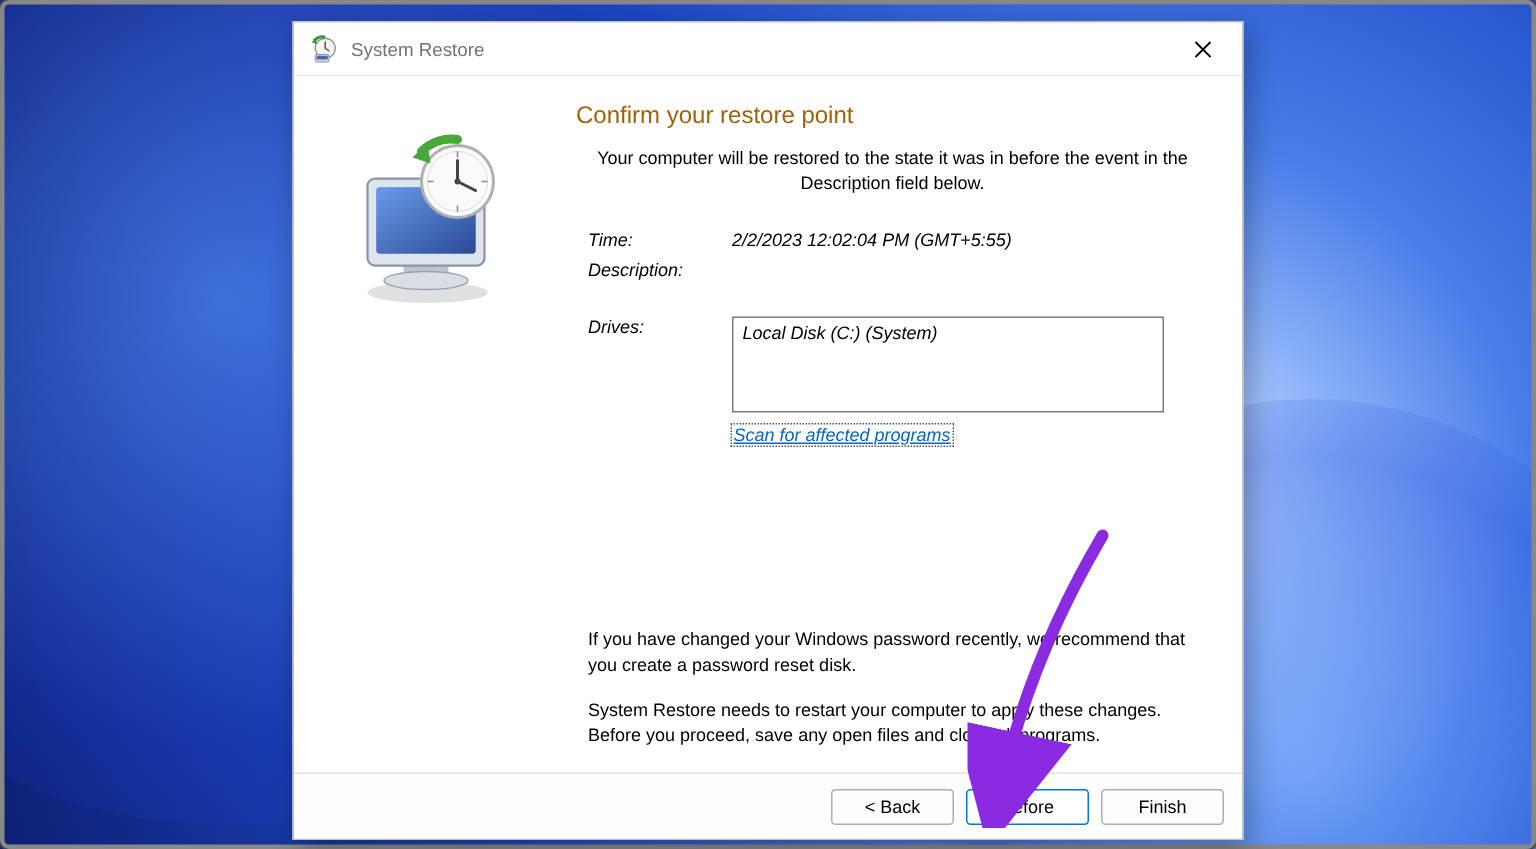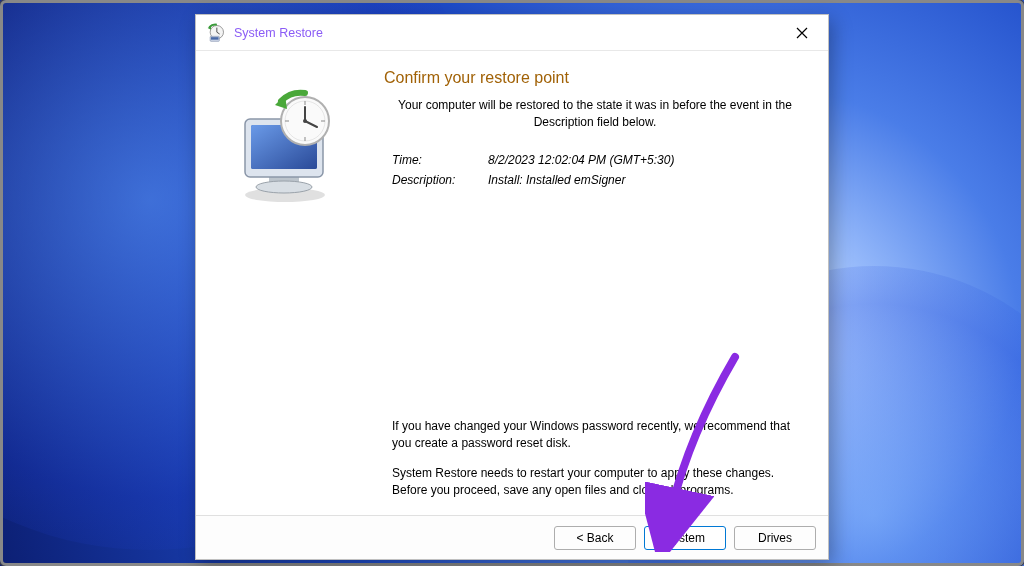--- a/index.html
+++ b/index.html
@@ -44,21 +44,21 @@
       display: flex; flex-direction: column;
       color: #000;
     }
     .titlebar {
       height: 36px; display: flex; align-items: center;
       padding: 0 4px 0 10px;
       border-bottom: 1px solid #e8e8e8;
       flex-shrink: 0;
     }
     .titlebar .icon { width: 20px; height: 20px; margin-right: 8px; }
-    .titlebar .title { flex: 1; font-size: 12.5px; color: #8b5cf6; }
+    .titlebar .title { flex: 1; font-size: 12.5px; color: #737373; }
     .titlebar .close {
       width: 44px; height: 30px; display: flex; align-items: center; justify-content: center;
       cursor: default;
     }
 
     .body {
       flex: 1; display: flex; padding: 0; background: #fff; overflow: hidden;
     }
     .left-pane {
       width: 172px; flex-shrink: 0;
@@ -161,39 +161,47 @@
         <polygon points="48,18 58,8 60,22" fill="#4aa83a"></polygon>
       </svg>
     </div>
 
     <div class="main-pane">
       <div class="heading">Confirm your restore point</div>
       <p class="intro">Your computer will be restored to the state it was in before the event in the Description field below.</p>
 
       <div class="row">
         <span class="lbl">Time:</span>
-        <span class="val">8/2/2023 12:02:04 PM (GMT+5:30)</span>
+        <span class="val">2/2/2023 12:02:04 PM (GMT+5:55)</span>
       </div>
       <div class="row">
         <span class="lbl">Description:</span>
-        <span class="val">Install: Installed emSigner</span>
       </div>
 
+      <div class="row" style="margin-top:18px; align-items:flex-start;">
+        <span class="lbl">Drives:</span>
+        <div>
+          <div class="drives-box">
+            <div>Local Disk (C:) (System)</div>
+          </div>
+          <a class="scan-link">Scan for affected programs</a>
+        </div>
+      </div>
 
       <div class="spacer"></div>
 
       <p class="note">If you have changed your Windows password recently, we recommend that you create a password reset disk.</p>
       <p class="note" style="margin-bottom:6px;">System Restore needs to restart your computer to apply these changes. Before you proceed, save any open files and close all programs.</p>
     </div>
   </div>
 
   <div class="footer">
     <button class="btn">&lt; Back</button>
-    <button class="btn primary">System</button>
-    <button class="btn">Drives</button>
+    <button class="btn primary">Before</button>
+    <button class="btn">Finish</button>
   </div>
 
 </div>
 
 <svg class="arrow" style="left:645px; top:352px;" width="120" height="200">
   <defs>
     <marker id="ah" markerWidth="12" markerHeight="12" refX="5" refY="5" orient="auto">
       <polygon points="0,0 10,5 0,10" fill="#8a2be2"></polygon>
     </marker>
   </defs>

